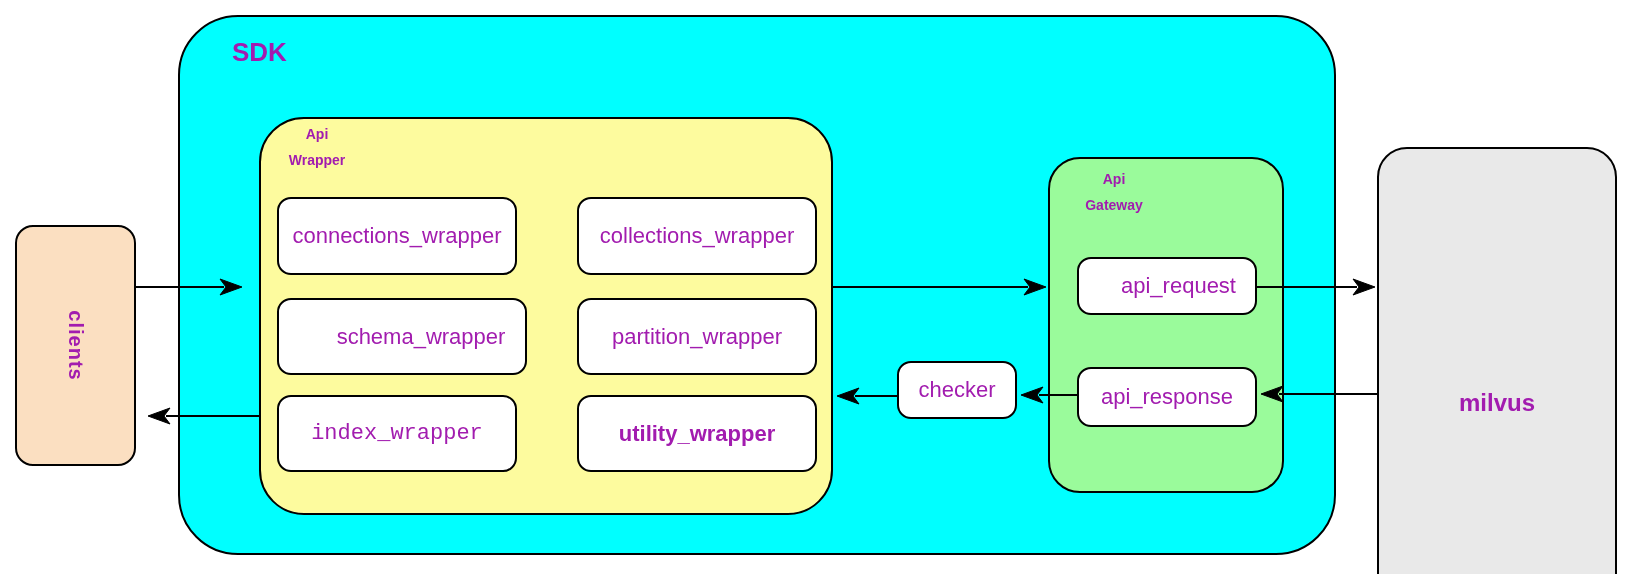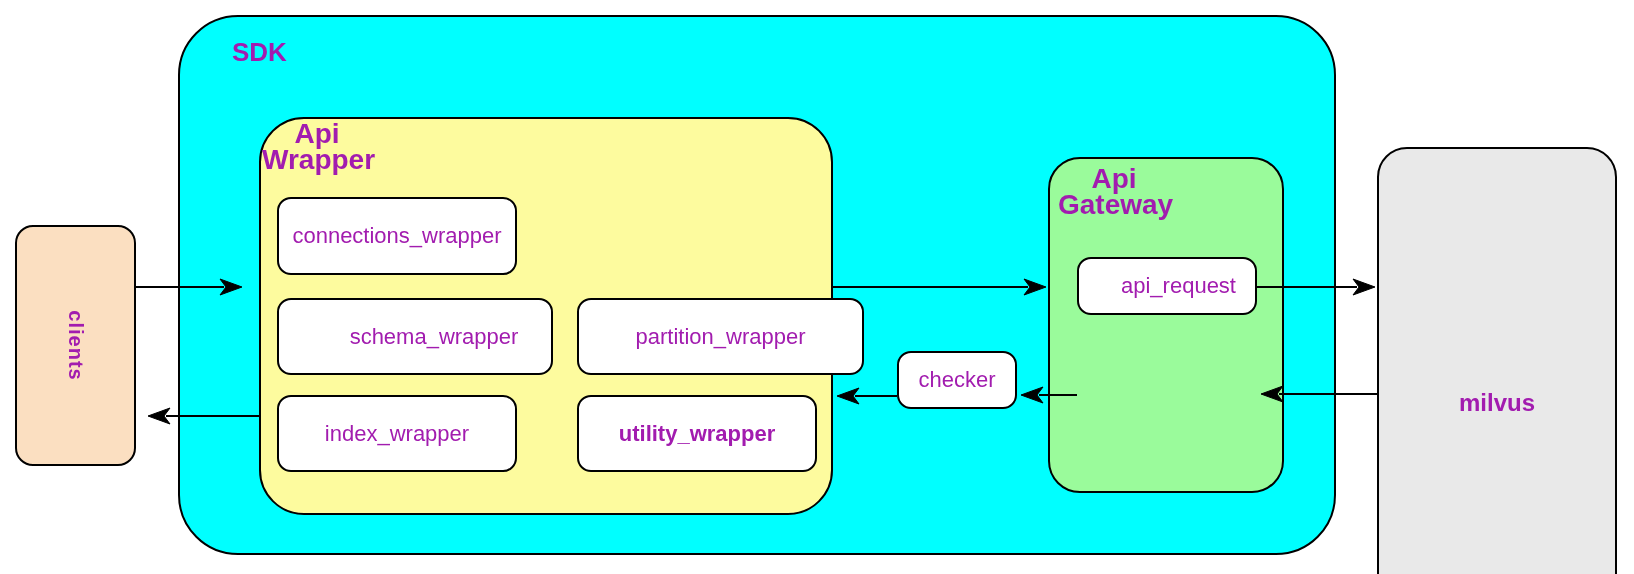--- a/index.html
+++ b/index.html
@@ -13,21 +13,21 @@
     overflow: hidden;
   }
   .node {
     position: absolute;
     box-sizing: border-box;
     border: 2px solid #000000;
   }
   .container-label {
     position: absolute;
     font-weight: bold;
-    font-size: 28px;
+    font-size: 14px;
     line-height: 26px;
     text-align: center;
     white-space: pre-line;
   }
   .leaf {
     background: #ffffff;
     border-radius: 14px;
     display: flex;
     align-items: center;
     justify-content: center;
@@ -42,28 +42,28 @@
   #api-wrapper  { left: 259px;  top: 117px; width: 574px;  height: 398px; border-radius: 45px; }
   #api-wrapper-label { left: 262px; top: 121px; width: 110px; }
   #api-gateway  { left: 1048px; top: 157px; width: 236px;  height: 336px; border-radius: 32px; }
   #api-gateway-label { left: 1058px; top: 166px; width: 112px; }
   #milvus       { left: 1377px; top: 147px; width: 240px;  height: 512px; border-radius: 30px;
                   display: flex; align-items: center; justify-content: center; }
   #milvus-label { font-weight: bold; font-size: 24px; }
   
   #box-connections { left: 277px; top: 197px; width: 240px; height: 78px; }
   #box-collections { left: 577px; top: 197px; width: 240px; height: 78px; }
-  #box-schema      { left: 277px; top: 298px; width: 276px; height: 77px; padding-left: 38px; }
-  #box-partition   { left: 577px; top: 298px; width: 287px; height: 77px; }
-  #box-index       { left: 277px; top: 395px; width: 240px; height: 77px; }
+  #box-schema      { left: 277px; top: 298px; width: 250px; height: 77px; padding-left: 38px; }
+  #box-partition   { left: 577px; top: 298px; width: 240px; height: 77px; }
+  #box-index       { left: 277px; top: 395px; width: 240px; height: 77px; font-family: Liberation Mono, monospace; }
   #box-utility     { left: 577px; top: 395px; width: 240px; height: 77px; font-weight: bold; }
   
   #box-request  { left: 1077px; top: 257px; width: 180px; height: 58px; padding-left: 23px; }
   #box-response { left: 1077px; top: 367px; width: 180px; height: 60px; }
-  #box-checker  { left: 897px;  top: 351px; width: 120px; height: 58px; }
+  #box-checker  { left: 897px;  top: 361px; width: 120px; height: 58px; }
   
   #edges-svg { position: absolute; left: 0; top: 0; width: 1634px; height: 574px; pointer-events: none; }
   #edges-svg line    { stroke: #000000; stroke-width: 2px; }
   #edges-svg polygon { fill: #000000; stroke: #000000; stroke-width: 1px; }
 </style>
 </head>
 <body>
 
 <div id="canvas">
 
@@ -74,20 +74,23 @@
     <span id="clients-label">clients</span>
   </div>
 
   <div class="node" id="api-wrapper" style="background-color: rgb(253, 251, 158);"></div>
   <div class="container-label" id="api-wrapper-label">Api
 Wrapper</div>
 
   <div class="node leaf" id="box-connections">
     <span>connections_wrapper</span>
   </div>
+  <div class="node leaf" id="box-collections">
+    <span>collections_wrapper</span>
+  </div>
   <div class="node leaf" id="box-schema">
     <span>schema_wrapper</span>
   </div>
   <div class="node leaf" id="box-partition">
     <span>partition_wrapper</span>
   </div>
   <div class="node leaf" id="box-index">
     <span>index_wrapper</span>
   </div>
   <div class="node leaf" id="box-utility">
@@ -97,20 +100,23 @@
   <div class="node leaf" id="box-checker">
     <span>checker</span>
   </div>
 
   <div class="node" id="api-gateway" style="background-color: rgb(154, 251, 155);"></div>
   <div class="container-label" id="api-gateway-label">Api
 Gateway</div>
 
   <div class="node leaf" id="box-request">
     <span>api_request</span>
+  </div>
+  <div class="node leaf" id="box-response">
+    <span>api_response</span>
   </div>
 
   <div class="node" id="milvus" style="background-color: rgb(233, 233, 233);">
     <span id="milvus-label">milvus</span>
   </div>
 
   <svg id="edges-svg" viewBox="0 0 1634 574">
     <g>
       <line x1="136" y1="287" x2="224" y2="287"></line>
       <polygon points="242,287 220,279 226,287 220,295"></polygon>

